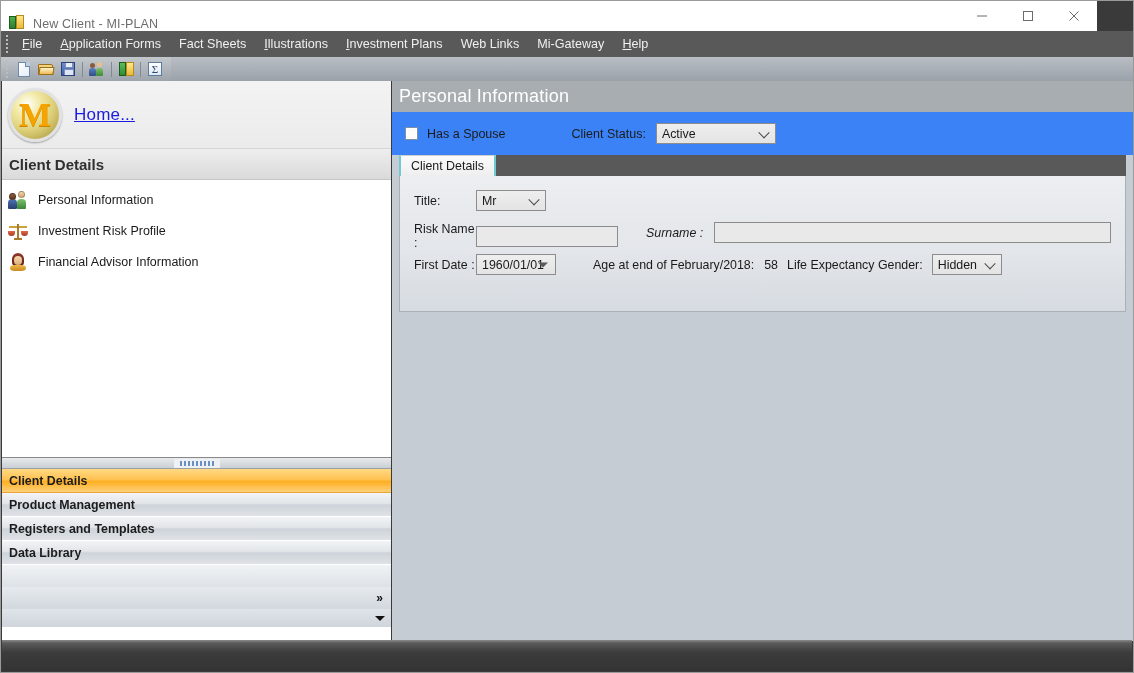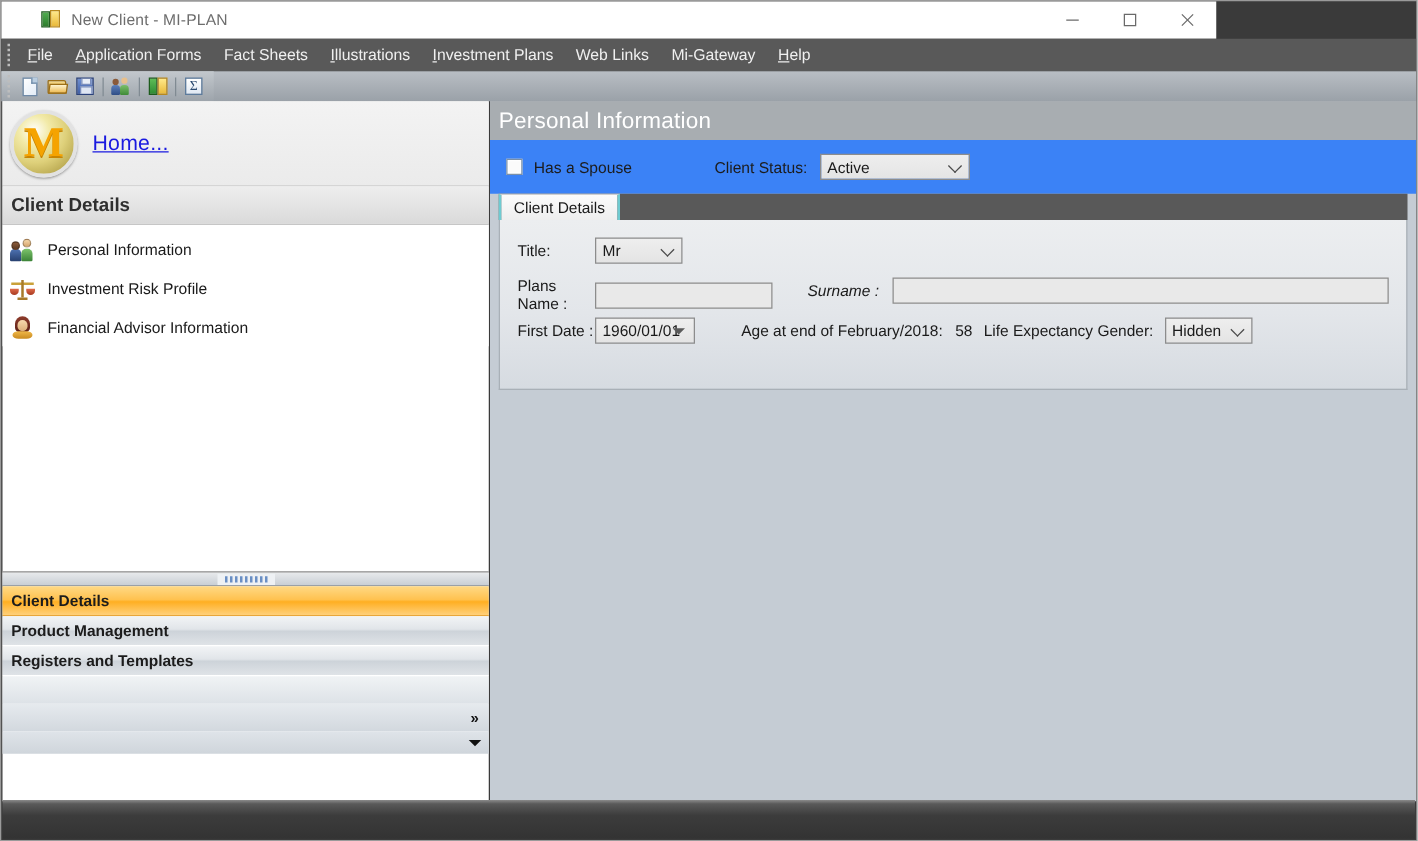--- a/index.html
+++ b/index.html
@@ -13,23 +13,23 @@
   #app {
     position: relative;
     width: 1134px; height: 673px;
     background: #3a3a3a;
     border: 1px solid #9a9a9a;
     overflow: hidden;
   }
 
   
   .titlebar {
-    position: absolute; left: 0; top: 0; width: 972px; height: 30px;
+    position: absolute; left: 0; top: 0; width: 1096px; height: 30px;
     background: #ffffff;
-    display: flex; align-items: center; padding-left: 24px;
+    display: flex; align-items: flex-end;
   }
   .title-icon {
     width: 16px; height: 16px; margin-left: 8px; margin-right: 8px;
     position: relative; flex: none;
   }
   .book-ico { position: relative; width: 16px; height: 15px; }
   .book-ico .pg1 { position: absolute; left: 0; top: 1px; width: 7px; height: 13px;
     background: linear-gradient(180deg,#4fae4f,#2d7d2d); border: 1px solid #1d5c1d; }
   .book-ico .pg2 { position: absolute; left: 7px; top: 0px; width: 8px; height: 14px;
     background: linear-gradient(180deg,#ffe98a,#e9b93a); border: 1px solid #b8891f; }
@@ -413,20 +413,21 @@
         <i></i>
         <i></i>
         <i></i>
     </div>
   </div>
 
   <div class="navbars">
     <div class="navbar active">Client Details</div>
     <div class="navbar">Product Management</div>
     <div class="navbar">Registers and Templates</div>
+    <div class="navbar">Data Library</div>
     <div class="navspacer"></div>
     <div class="navchev">»</div>
     <div class="navfoot">
       <div class="caret-down"></div>
     </div>
   </div>
 
   <div class="mainpanel">
     <div class="mp-header">Personal Information</div>
 
@@ -447,21 +448,21 @@
     <div class="tabbody">
       <div class="frow" style="left:14px; top:14px;">
         <div class="flabel" style="width:62px;">Title:</div>
         <div class="combo" style="width:70px;">
           <span>Mr</span>
           <span class="chev"></span>
         </div>
       </div>
 
       <div class="frow" style="left:14px; top:46px;">
-        <div class="flabel" style="width:62px;">Plans Name :</div>
+        <div class="flabel" style="width:62px;">Risk Name :</div>
         <div class="textbox" style="width:142px;"></div>
       </div>
 
       <div class="frow" style="left:246px; top:46px;">
         <div class="flabel" style="width:68px;font-style:italic;">Surname :</div>
         <div class="textbox" style="width:397px;"></div>
       </div>
 
       <div class="frow" style="left:14px; top:78px;">
         <div class="flabel" style="width:62px;">First Date :</div>

